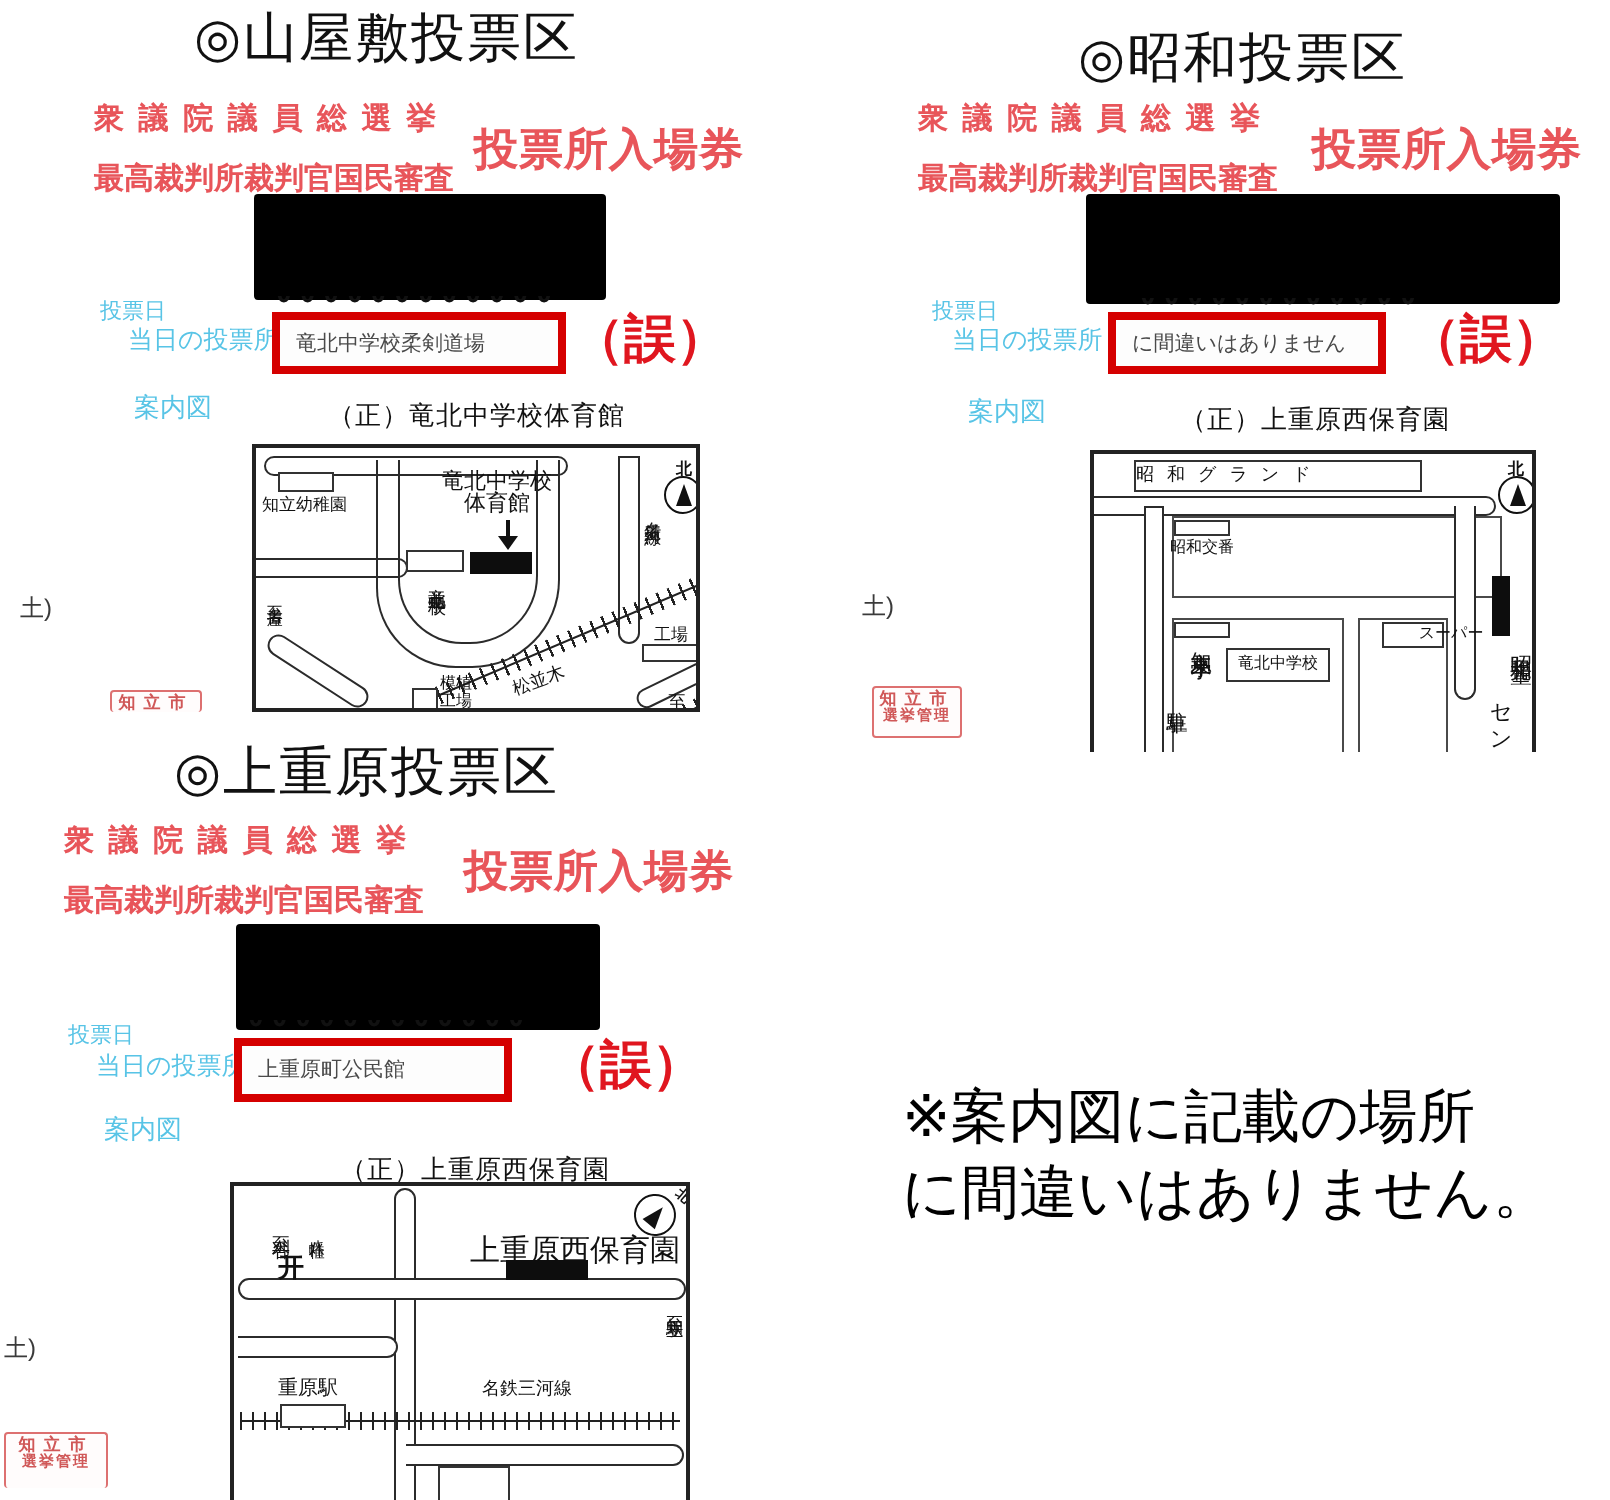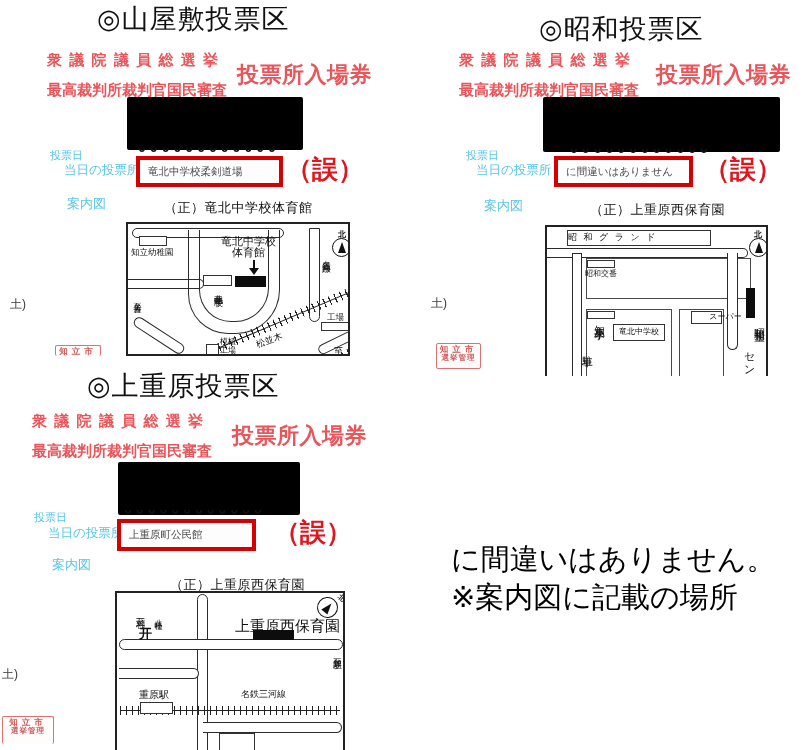--- a/index.html
+++ b/index.html
@@ -253,17 +253,17 @@
 
     <div class="mlabel vtext" style="left:216px;top:58px;font-size:8.5px;">至知立駅</div>
 
     <div class="wbox" style="left:102px;top:140px;width:36px;height:19px;"></div>
 
     <div class="north" style="left:221px;top:0px;font-size:7px;transform:rotate(40deg);">北</div>
     <div class="compass" style="left:200px;top:4px;width:21px;height:21px;transform:rotate(40deg);"></div>
   </div>
 
   <div class="note" style="left:451px;top:540px;">
+    <span style="display:block;">※案内図に記載の場所</span>
     <span style="display:block;">に間違いはありません。</span>
-    <span style="display:block;">※案内図に記載の場所</span>
   </div>
 
 </div>
 
 </body></html>

